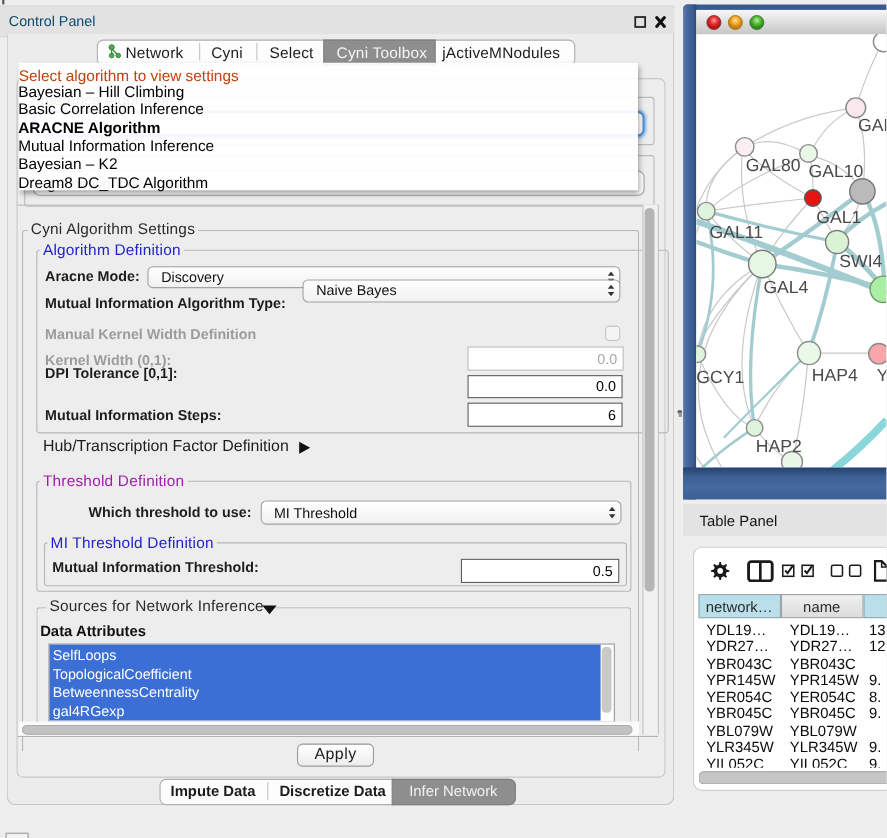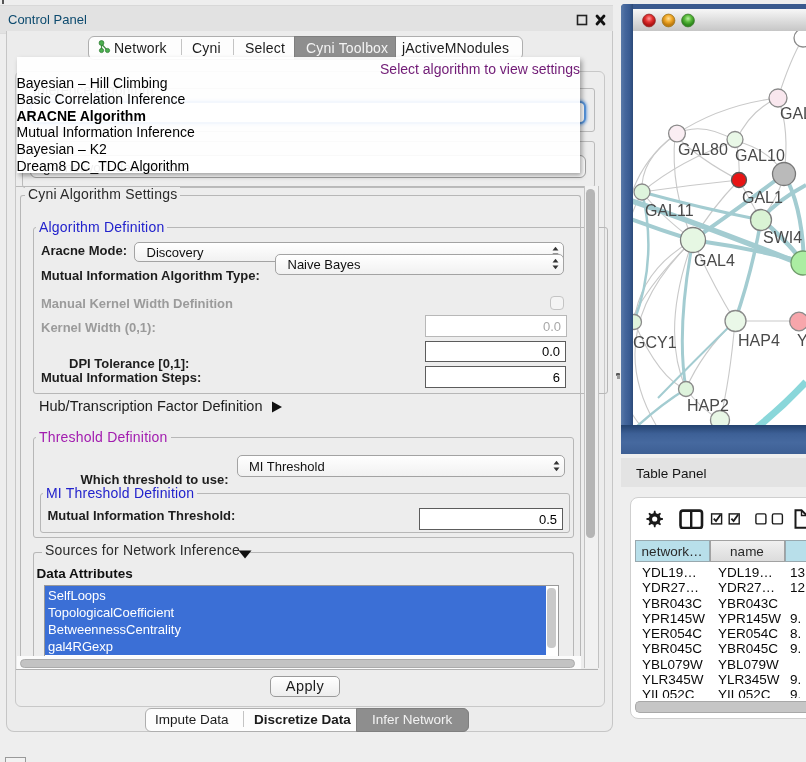--- a/index.html
+++ b/index.html
@@ -53,33 +53,33 @@
 </svg>
 <div class="ttx" style="left:114px;top:40px;">Network</div>
 <div class="abs" style="left:181px;top:39px;width:1px;height:16px;background:#c4c4c4;"></div>
 <div class="ttx" style="left:192px;top:40px;">Cyni</div>
 <div class="abs" style="left:233px;top:39px;width:1px;height:16px;background:#c4c4c4;"></div>
 <div class="ttx" style="left:245px;top:40px;">Select</div>
 <div class="ttx" style="left:306px;top:40px;color:#f4f4f4;">Cyni Toolbox</div>
 <div class="ttx" style="left:402px;top:40px;">jActiveMNodules</div>
 
 <div class="abs" style="left:17px;top:57px;width:563px;height:116px;background:rgba(255,255,255,0.93);box-shadow:2px 3px 5px rgba(0,0,0,0.35);"></div>
-<div class="abs" style="left:17px;top:61px;width:563px;text-align:right;font-size:14px;color:#701a75;">Select algorithm to view settings</div>
+<div class="abs" style="left:17px;top:61px;width:563px;text-align:left;font-size:14px;color:#c2410c;">Select algorithm to view settings</div>
 <div class="abs" style="left:16.5px;top:74.5px;font-size:14px;color:#000;line-height:16.65px;white-space:nowrap;">
 Bayesian – Hill Climbing<br>
 Basic Correlation Inference<br>
 <b>ARACNE Algorithm</b><br>
 Mutual Information Inference<br>
 Bayesian – K2<br>
 Dream8 DC_TDC Algorithm
 </div>
 
 <div class="abs" style="left:16px;top:186px;width:582px;height:0;border-top:1px solid #b9b9b9;"></div>
 
-<div class="fs" style="left:20px;top:195px;width:559px;height:473px;border-radius:3px 3px 0 0;border-bottom:none;text-align:right;">
+<div class="fs" style="left:20px;top:209px;width:559px;height:473px;border-radius:3px 3px 0 0;border-bottom:none;text-align:right;">
   <div class="lg" style="left:4px;top:-9px;color:#2b2b2b;line-height:15px;">Cyni Algorithm Settings</div>
 </div>
 
 <div class="fs" style="left:33px;top:227px;width:539px;height:165px;padding-left:34px;">
   <div class="lg" style="left:2px;color:#2222cc;">Algorithm Definition</div>
 </div>
 
 <div class="lbl" style="left:41px;top:243px;">Aracne Mode:</div>
 <div class="combo" style="left:134px;top:241.5px;width:428px;height:18.5px;">
   <span class="tx">Discovery</span>
@@ -99,40 +99,40 @@
 </div>
 
 <div class="lbl" style="left:41px;top:296px;color:#9b9b9b;">Manual Kernel Width Definition</div>
 <div class="abs" style="left:550px;top:296px;width:12px;height:12px;background:#f4f4f4;border:1px solid #c4c4c4;border-radius:4px;"></div>
 
 <div class="lbl" style="left:41px;top:319.5px;color:#9b9b9b;">Kernel Width (0,1):</div>
 <div class="tf" style="left:425px;top:315px;width:140px;height:20px;border:1px solid #b8b8b8;color:#a8a8a8;">
       <span>0.0</span>
     </div>
 
-<div class="lbl" style="left:41px;top:356px;margin-left:28px;">DPI Tolerance [0,1]:</div>
+<div class="lbl" style="left:41px;top:332px;">DPI Tolerance [0,1]:</div>
 <div class="tf" style="left:425px;top:340.5px;width:139px;height:19.5px;border:1.5px solid #5c5c5c;">
       <span>0.0</span>
     </div>
 
 <div class="lbl" style="left:41px;top:369.5px;">Mutual Information Steps:</div>
 <div class="tf" style="left:425px;top:366px;width:139px;height:19.5px;border:1.5px solid #5c5c5c;">
       <span>6</span>
     </div>
 
 <div class="abs" style="left:39px;top:398px;font-size:14.5px;color:#1c1c1c;">Hub/Transcription Factor Definition</div>
 <svg class="abs" style="left:271px;top:401px;" width="12" height="12" viewBox="0 0 12 12">
       <path d="M1 0.5 L1 11.5 L11 6 Z" fill="#111"></path>
     </svg>
 
 <div class="fs" style="left:33px;top:437px;width:539px;height:99px;">
   <div class="lg" style="left:2px;color:#a21caf;">Threshold Definition</div>
 </div>
 
-<div class="lbl" style="left:80.5px;top:472px;">Which threshold to use:</div>
+<div class="lbl" style="left:80.5px;top:458px;">Which threshold to use:</div>
 <div class="combo" style="left:236.5px;top:455px;width:326px;height:19.5px;">
   <span class="tx">MI Threshold</span>
   <svg class="ar" viewBox="0 0 8 12">
         <path d="M4 0 L7.4 4.4 L0.6 4.4 Z" fill="#333"></path>
         <path d="M4 12 L7.4 7.6 L0.6 7.6 Z" fill="#333"></path>
       </svg>
 </div>
 
 <div class="fs" style="left:40px;top:492.5px;width:528px;height:38px;">
   <div class="lg" style="left:2px;color:#2222cc;">MI Threshold Definition</div>
@@ -159,21 +159,21 @@
 <div class="abs" style="left:585.5px;top:189px;width:9px;height:349px;background:#b5b5b5;border-radius:5px;"></div>
 
 <div class="abs" style="left:17px;top:655.5px;width:564px;height:14px;background:#fbfbfb;"></div>
 <div class="abs" style="left:20px;top:658.5px;width:553px;height:7.5px;background:#c3c3c3;border:1px solid #ababab;border-radius:5px;"></div>
 <div class="abs" style="left:16px;top:669px;width:582px;height:0;border-top:1px solid #b0b0b0;"></div>
 
 <div class="abs" style="left:270px;top:675.5px;width:68px;height:19.5px;background:linear-gradient(#ffffff,#ededed);border:1px solid #9b9b9b;border-radius:5px;text-align:center;font-size:14.5px;letter-spacing:0.4px;color:#1b1b1b;line-height:19.5px;">Apply</div>
 
 <div class="abs" style="left:145px;top:708px;width:322px;height:22px;background:#fdfdfd;border:1px solid #aeaeae;border-radius:6px;"></div>
 <div class="abs" style="left:356px;top:708px;width:111px;height:22px;background:#8e8e8e;border:1px solid #7f7f7f;border-radius:0 6px 6px 0;"></div>
-<div class="abs" style="left:155px;top:712px;font-size:13.5px;font-weight:normal;color:#1c1c1c;">Impute Data</div>
+<div class="abs" style="left:155px;top:712px;font-size:13.5px;font-weight:bold;color:#1c1c1c;">Impute Data</div>
 <div class="abs" style="left:243px;top:711px;width:1px;height:16px;background:#c4c4c4;"></div>
 <div class="abs" style="left:254px;top:712px;font-size:13.5px;font-weight:bold;color:#1c1c1c;">Discretize Data</div>
 <div class="abs" style="left:372px;top:712px;font-size:13.5px;color:#f2f2f2;">Infer Network</div>
 
 <div class="abs" style="left:5px;top:756.5px;width:19px;height:10px;background:#f2f2f2;border:1.5px solid #999;"></div>
 
 <div class="abs" style="left:616px;top:373px;width:4px;height:3px;background:#5a5a5a;border-radius:1px;"></div>
 <div class="abs" style="left:617px;top:375px;width:3px;height:4px;background:#9a9a9a;"></div>
 
 <div class="abs" style="left:621px;top:4px;width:185px;height:5px;background:#3a5a8e;border-radius:4px 0 0 0;"></div>

